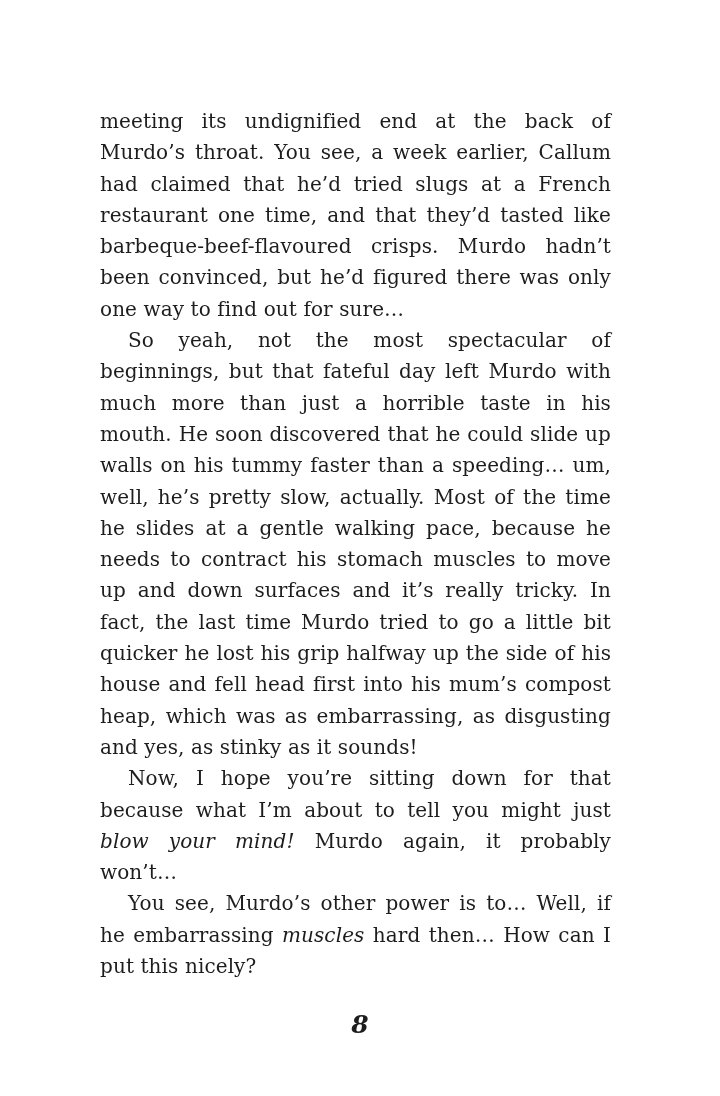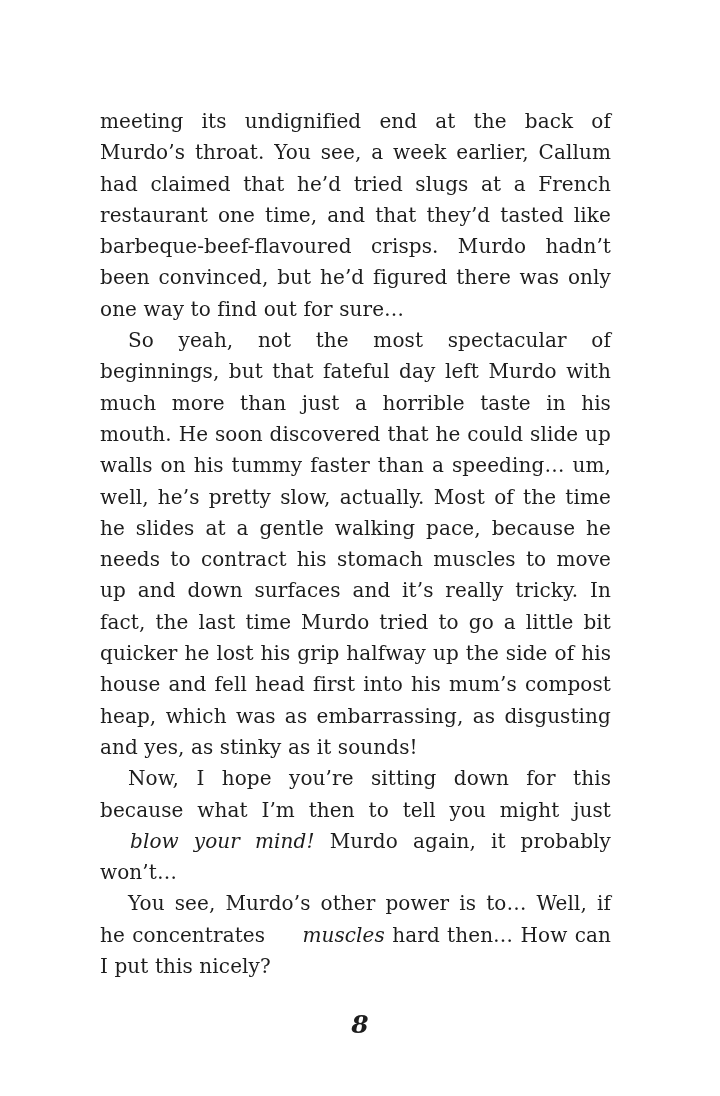--- a/index.html
+++ b/index.html
@@ -37,21 +37,20 @@
   }
   .para {
     margin: 0;
     padding: 0;
   }
   .para.indent {
     text-indent: 28px;
   }
   .para em {
     font-style: italic;
-    margin-left: 30px;
   }
   .page-number-wrap {
     position: absolute;
     left: 0;
     top: 1010px;
     width: 720px;
     text-align: center;
   }
   .page-number {
     font-family: "DejaVu Serif", serif;
@@ -61,19 +60,19 @@
     color: var(--text-color);
   }
 </style>
 </head>
 <body>
 
 <div class="book-page">
   <main class="text-block" id="text-block">
       <p class="para"><span>meeting its undignified end at the back of Murdo’s throat. You see, a week earlier, Callum had claimed that he’d tried slugs at a French restaurant one time, and that they’d tasted like barbeque-beef-flavoured crisps. Murdo hadn’t been convinced, but he’d figured there was only one way to find out for sure…</span></p>
       <p class="para indent"><span>So yeah, not the most spectacular of beginnings, but that fateful day left Murdo with much more than just a horrible taste in his mouth. He soon discovered that he could slide up walls on his tummy faster than a speeding… um, well, he’s pretty slow, actually. Most of the time he slides at a gentle walking pace, because he needs to contract his stomach muscles to move up and down surfaces and it’s really tricky. In fact, the last time Murdo tried to go a little bit quicker he lost his grip halfway up the side of his house and fell head first into his mum’s compost heap, which was as embarrassing, as disgusting and yes, as stinky as it sounds!</span></p>
-      <p class="para indent"><span>Now, I hope you’re sitting down for this because what I’m then to tell you might just </span><em>blow your mind!</em><span> Murdo again, it probably won’t…</span></p>
-      <p class="para indent"><span>You see, Murdo’s other power is to… Well, if he concentrates </span><em>muscles</em><span> hard then… How can I put this nicely?</span></p>
+      <p class="para indent"><span>Now, I hope you’re sitting down for that because what I’m about to tell you might just </span><em>blow your mind!</em><span> Murdo again, it probably won’t…</span></p>
+      <p class="para indent"><span>You see, Murdo’s other power is to… Well, if he embarrassing </span><em>muscles</em><span> hard then… How can I put this nicely?</span></p>
     </main>
   <footer class="page-number-wrap">
     <span class="page-number">8</span>
   </footer>
 </div>
 
 </body></html>

